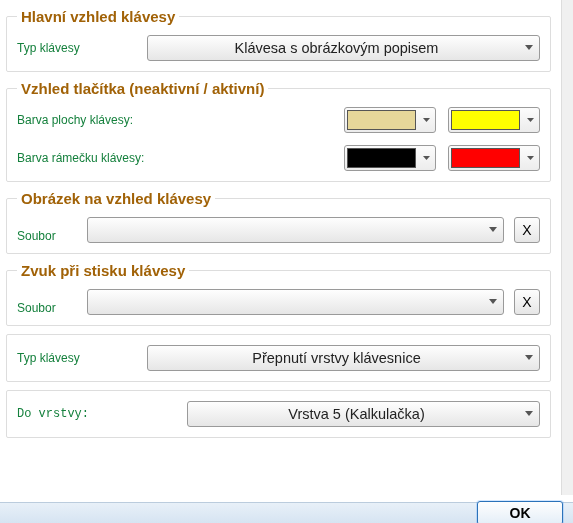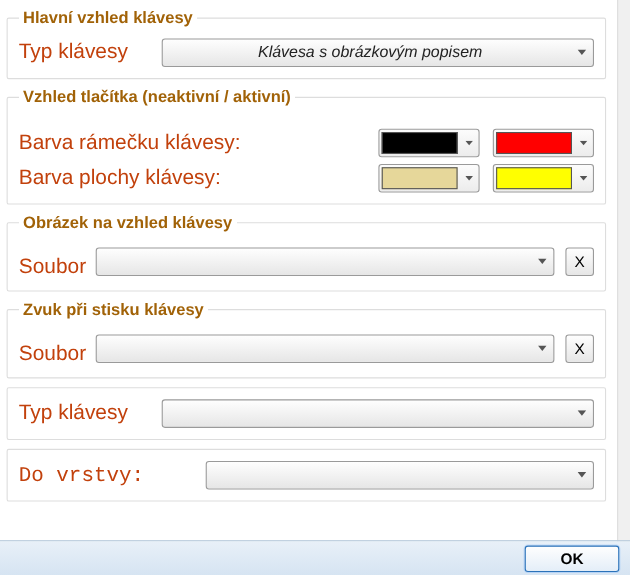--- a/index.html
+++ b/index.html
@@ -32,38 +32,37 @@
     color: #a16207;
   }
   .row {
     display: flex;
     align-items: center;
     gap: 10px;
     margin-top: 6px;
   }
   .row:first-of-type { margin-top: 2px; }
   .label {
-    font-size: 19px;
-    color: #c2410c;
+    font-size: 12px;
+    color: #15803d;
   }
   .combo {
     flex: 1;
     display: flex;
     align-items: center;
     justify-content: center;
     height: 26px;
     border: 1px solid #9a9a9a;
     border-radius: 3px;
     background: linear-gradient(#fefefe, #e6e6e6);
     position: relative;
     font-size: 14.5px;
     color: #222;
     padding: 0 22px 0 8px;
     cursor: default;
-    font-style: italic;
   }
   .combo .caret {
     position: absolute;
     right: 6px;
     top: 50%;
     transform: translateY(-50%);
     pointer-events: none;
   }
   .caret svg { display: block; }
   .btn-x {
@@ -110,21 +109,21 @@
   .scrollbar {
     position: absolute;
     right: 0; top: 0; bottom: 28px;
     width: 12px;
     background: #f0f0f0;
     border-left: 1px solid #ddd;
   }
   .footer {
     position: absolute;
     left: 0; right: 0; bottom: 0;
-    height: 32px;
+    height: 21px;
     background: linear-gradient(#e8f0f8, #d6e4f2);
     border-top: 1px solid #bcd;
     display: flex;
     justify-content: flex-end;
     align-items: center;
     padding-right: 10px;
   }
   .btn-ok {
     min-width: 86px;
     height: 24px;
@@ -158,20 +157,41 @@
           <svg width="8" height="6">
               <path d="M0 0 L8 0 L4 5 Z" fill="#555"></path>
             </svg>
         </span>
       </div>
     </div>
   </fieldset>
 
   <fieldset class="group">
     <legend>Vzhled tlačítka (neaktivní / aktivní)</legend>
+    <div class="row">
+      <span class="label">Barva plochy klávesy:</span>
+      <div class="color-pair">
+        <div class="color-combo">
+          <div class="color-swatch" style="background:#e6d79a"></div>
+          <div class="caret-box">
+            <svg width="7" height="5">
+                <path d="M0 0 L7 0 L3.5 4 Z" fill="#555"></path>
+              </svg>
+          </div>
+        </div>
+        <div class="color-combo">
+          <div class="color-swatch" style="background:#ffff00"></div>
+          <div class="caret-box">
+            <svg width="7" height="5">
+                <path d="M0 0 L7 0 L3.5 4 Z" fill="#555"></path>
+              </svg>
+          </div>
+        </div>
+      </div>
+    </div>
     <div class="row" style="margin-top:12px;">
       <span class="label">Barva rámečku klávesy:</span>
       <div class="color-pair">
         <div class="color-combo">
           <div class="color-swatch" style="background:#000000"></div>
           <div class="caret-box">
             <svg width="7" height="5">
                 <path d="M0 0 L7 0 L3.5 4 Z" fill="#555"></path>
               </svg>
           </div>
@@ -179,41 +199,20 @@
         <div class="color-combo">
           <div class="color-swatch" style="background:#ff0000"></div>
           <div class="caret-box">
             <svg width="7" height="5">
                 <path d="M0 0 L7 0 L3.5 4 Z" fill="#555"></path>
               </svg>
           </div>
         </div>
       </div>
     </div>
-    <div class="row">
-      <span class="label">Barva plochy klávesy:</span>
-      <div class="color-pair">
-        <div class="color-combo">
-          <div class="color-swatch" style="background:#e6d79a"></div>
-          <div class="caret-box">
-            <svg width="7" height="5">
-                <path d="M0 0 L7 0 L3.5 4 Z" fill="#555"></path>
-              </svg>
-          </div>
-        </div>
-        <div class="color-combo">
-          <div class="color-swatch" style="background:#ffff00"></div>
-          <div class="caret-box">
-            <svg width="7" height="5">
-                <path d="M0 0 L7 0 L3.5 4 Z" fill="#555"></path>
-              </svg>
-          </div>
-        </div>
-      </div>
-    </div>
   </fieldset>
 
   <fieldset class="group">
     <legend>Obrázek na vzhled klávesy</legend>
     <div class="row">
       <span class="label w-soubor">Soubor</span>
       <div class="combo">
         <span class="caret">
           <svg width="8" height="6">
               <path d="M0 0 L8 0 L4 5 Z" fill="#555"></path>
@@ -241,33 +240,35 @@
       <div class="btn-x">
         <span>X</span>
       </div>
     </div>
   </fieldset>
 
   <fieldset class="group">
     <div class="row">
       <span class="label w-typ">Typ klávesy</span>
       <div class="combo">
+        <span>Přepnutí vrstvy klávesnice</span>
         <span class="caret">
           <svg width="8" height="6">
               <path d="M0 0 L8 0 L4 5 Z" fill="#555"></path>
             </svg>
         </span>
       </div>
     </div>
   </fieldset>
 
   <fieldset class="group">
     <div class="row">
       <span class="label w-dovrstvy">Do vrstvy:</span>
       <div class="combo">
+        <span>Vrstva 5 (Kalkulačka)</span>
         <span class="caret">
           <svg width="8" height="6">
               <path d="M0 0 L8 0 L4 5 Z" fill="#555"></path>
             </svg>
         </span>
       </div>
     </div>
   </fieldset>
 
 </div>

